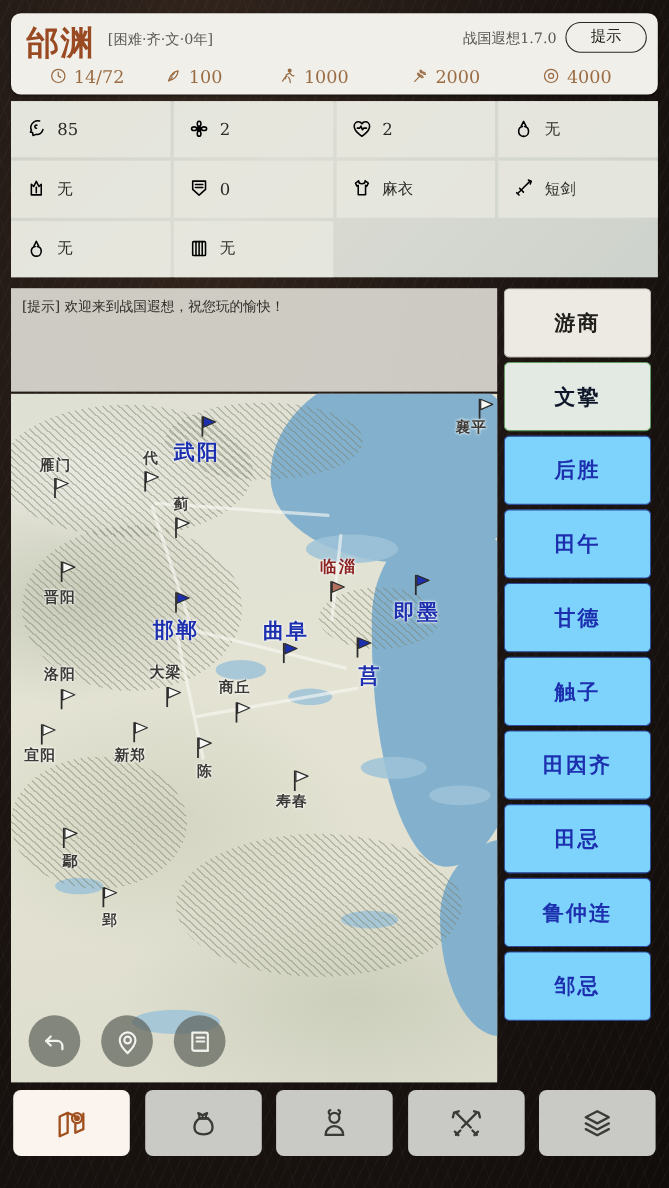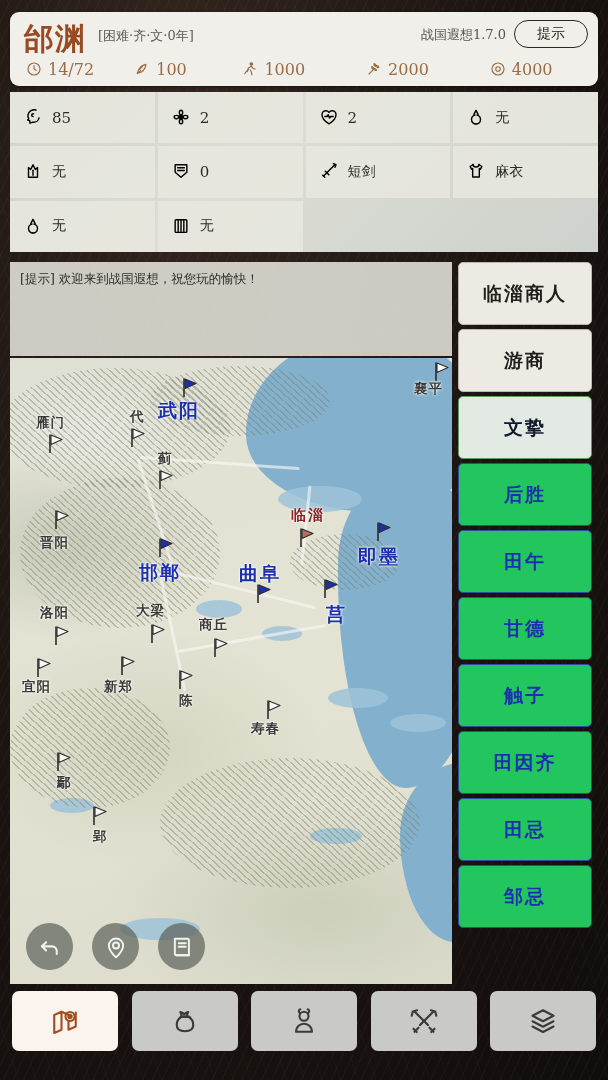--- a/index.html
+++ b/index.html
@@ -43,21 +43,21 @@
   #hint-button {
     position: absolute; right: 10px; top: 8px;
     width: 74px; height: 28px; border-radius: 14px;
     border: 1.4px solid #2a2824; background: transparent;
     color: #232119; font-size: 14px; line-height: 25px; text-align: center;
     cursor: pointer;
     font-family: "DejaVu Serif", "Liberation Serif", serif;
   }
   #resource-row {
     position: absolute; left: 0; top: 42px; width: 100%; height: 30px;
-    display: flex; align-items: center;
+    display: flex; align-items: center; padding-left: 19px;
   }
   .res-item {
     display: flex; align-items: center; gap: 5px;
     color: #9a6c44; font-size: 16px;
     font-family: "DejaVu Serif", "Liberation Serif", serif;
   }
   .res-item:nth-child(1) { margin-left: 16px; width: 112px; }
   .res-item:nth-child(2) { width: 112px; }
   .res-item:nth-child(3) { width: 128px; }
   .res-item:nth-child(4) { width: 128px; }
@@ -154,21 +154,21 @@
   }
   .npc-item {
     flex: 0 0 63px; border-radius: 5px;
     display: flex; align-items: center; justify-content: center;
     font-size: 19px; font-weight: bold; letter-spacing: 2px;
     font-family: "DejaVu Serif", "Liberation Serif", serif;
     cursor: pointer;
   }
   .npc-item.neutral { background: #eceae3; border: 1.6px solid #b9b7ae; color: #22201c; }
   .npc-item.green   { background: #e2eae3; border: 1.6px solid #5f9a5f; color: #0f172a; }
-  .npc-item.blue    { background: #22c55e; border: 1.8px solid #2d4c9e; color: #1c2fae; }
+  .npc-item.blue    { background: #7dd3fc; border: 1.8px solid #2d4c9e; color: #1c2fae; }
 
   
   #bottom-nav {
     position: absolute; left: 0; bottom: 0; width: 608px; height: 96px;
     display: flex; align-items: center; justify-content: space-between;
     padding: 0 12px 22px 12px;
   }
   .nav-tab {
     width: 106px; height: 60px; border-radius: 7px;
     background: #c9c9c6;
@@ -300,37 +300,37 @@
           <path d="M5 4.4h14v9L12 19.6 5 13.4z"></path>
           <path d="M8 8h8"></path>
           <path d="M8 11.4h8"></path>
         </svg>
       </span>
       <span class="stat-val">0</span>
     </div>
     <div class="stat-cell">
       <span class="stat-ico">
         <svg viewBox="0 0 24 24" width="20" height="20" fill="none" stroke="currentColor" stroke-width="1.7" stroke-linecap="round" stroke-linejoin="round">
+          <path d="M8.4 4.2L5 6.6l1.6 3.2 1.4-.8v10.2h8V9l1.4.8L19 6.6l-3.4-2.4"></path>
+          <path d="M8.4 4.2c0 1.8 1.6 3 3.6 3s3.6-1.2 3.6-3"></path>
+        </svg>
+      </span>
+      <span class="stat-val cjk">麻衣</span>
+    </div>
+    <div class="stat-cell">
+      <span class="stat-ico">
+        <svg viewBox="0 0 24 24" width="20" height="20" fill="none" stroke="currentColor" stroke-width="1.7" stroke-linecap="round" stroke-linejoin="round">
           <path d="M19 4.4l-9.6 9.6"></path>
           <path d="M17.2 3.2l3.2 1.2-1.2 3.2"></path>
           <path d="M9.4 14l-3.6 3.6"></path>
           <path d="M4.4 17l2.6 2.6"></path>
           <path d="M7.6 12.2l4.2 4.2"></path>
         </svg>
       </span>
       <span class="stat-val cjk">短剑</span>
-    </div>
-    <div class="stat-cell">
-      <span class="stat-ico">
-        <svg viewBox="0 0 24 24" width="20" height="20" fill="none" stroke="currentColor" stroke-width="1.7" stroke-linecap="round" stroke-linejoin="round">
-          <path d="M8.4 4.2L5 6.6l1.6 3.2 1.4-.8v10.2h8V9l1.4.8L19 6.6l-3.4-2.4"></path>
-          <path d="M8.4 4.2c0 1.8 1.6 3 3.6 3s3.6-1.2 3.6-3"></path>
-        </svg>
-      </span>
-      <span class="stat-val cjk">麻衣</span>
     </div>
     <div class="stat-cell">
       <span class="stat-ico">
         <svg viewBox="0 0 24 24" width="20" height="20" fill="none" stroke="currentColor" stroke-width="1.7" stroke-linecap="round" stroke-linejoin="round">
           <path d="M12 20.4c-3 0-5.4-2.4-5.4-5.4 0-2.6 1.8-4.8 4.2-5.3"></path>
           <path d="M12 20.4c3 0 5.4-2.4 5.4-5.4 0-2.6-1.8-4.8-4.2-5.3"></path>
           <path d="M9.4 9.2L12 4l2.6 5.2"></path>
         </svg>
       </span>
       <span class="stat-val cjk">无</span>
@@ -547,29 +547,29 @@
             <path d="M18.4 19.6H7"></path>
             <path d="M9 8.6h6.4"></path>
             <path d="M9 11.8h6.4"></path>
           </svg>
         </span>
       </div>
     </div>
 </div>
 
 <div id="npc-sidebar">
-    <div class="npc-item neutral">临淄商人</div>
     <div class="npc-item neutral">游商</div>
     <div class="npc-item green">文挚</div>
     <div class="npc-item blue">后胜</div>
     <div class="npc-item blue">田午</div>
     <div class="npc-item blue">甘德</div>
     <div class="npc-item blue">触子</div>
     <div class="npc-item blue">田因齐</div>
     <div class="npc-item blue">田忌</div>
+    <div class="npc-item blue">鲁仲连</div>
     <div class="npc-item blue">邹忌</div>
   </div>
 
 <div id="bottom-nav">
     <div class="nav-tab active" style="color: rgb(160, 80, 31);">
       <span>
         <svg viewBox="0 0 24 24" width="30" height="30" fill="none" stroke="currentColor" stroke-width="1.7" stroke-linecap="round" stroke-linejoin="round">
           <path d="M3.4 7.2l5.8-2.6v14.4l-5.8 2.6z"></path>
           <path d="M9.2 4.6l5.6 2.4"></path>
           <path d="M14.8 12.6v6.4l5.8-2.6V5.2"></path>

